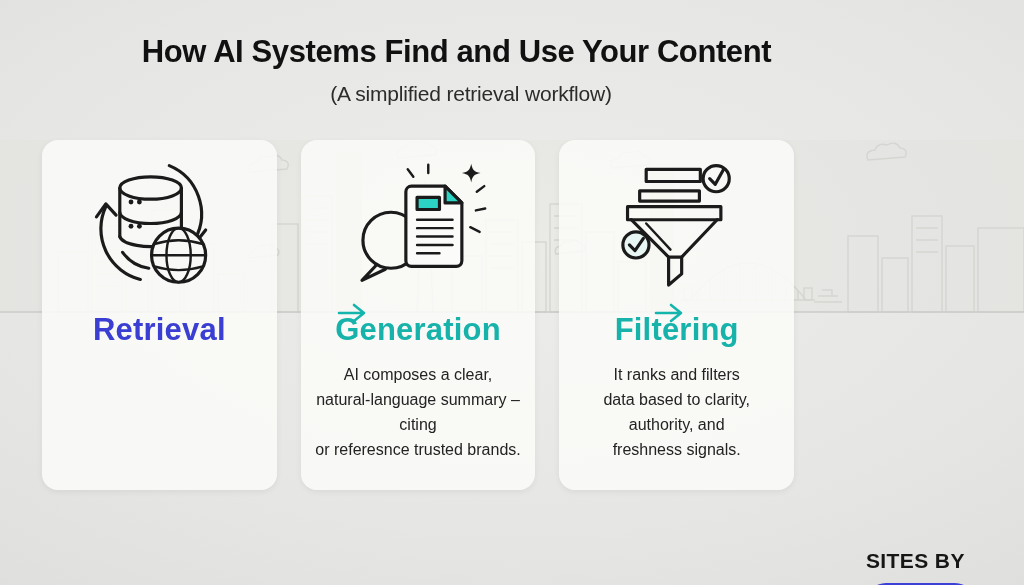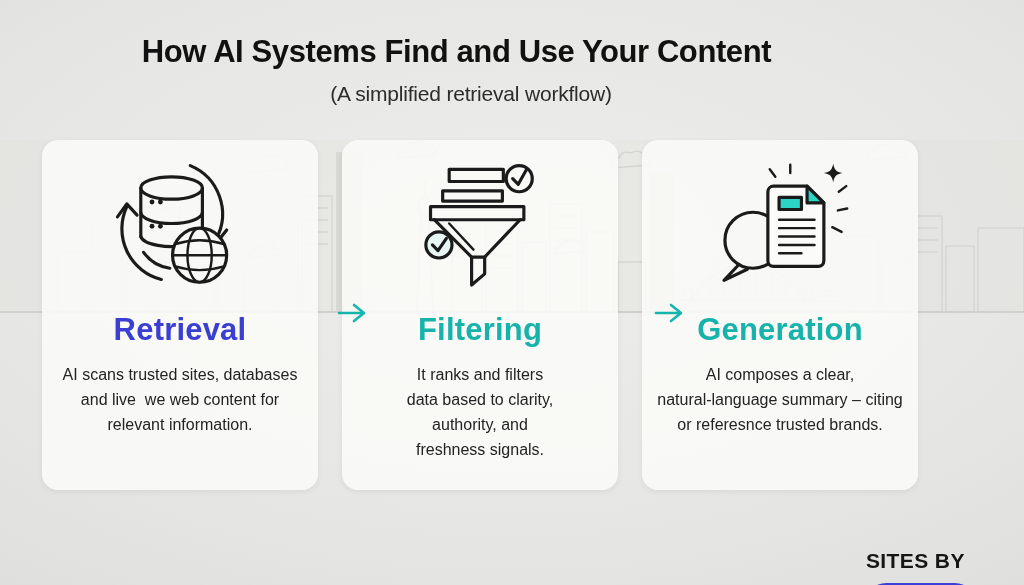--- a/index.html
+++ b/index.html
@@ -8,21 +8,21 @@
     background:radial-gradient(130% 120% at 50% 42%, #ededeb 0%, #e6e6e4 40%, #dcdcda 72%, #cfcfcd 100%);}
   
   .header{position:absolute;top:34px;left:0;width:913px;text-align:center;z-index:3;}
   .title{font-size:31px;font-weight:bold;letter-spacing:-0.4px;color:#111111;}
   .subtitle{margin-top:12px;font-size:21px;font-weight:400;letter-spacing:-0.2px;color:#2c2c2c;padding-left:29px;}
   
   .skyline{position:absolute;top:140px;left:0;width:1024px;height:175px;z-index:0;}
   .sk{stroke:#d5d5d2;stroke-width:1.4;fill:none;}
   .sk-fill{fill:#d8d8d5;stroke:none;}
   
-  .cards{position:absolute;top:140px;left:42px;width:876px;height:350px;display:flex;gap:24px;z-index:1;}
+  .cards{position:absolute;top:140px;left:42px;width:752px;height:350px;display:flex;gap:24px;z-index:1;}
   .card{flex:1;background:rgba(250,250,248,0.88);border-radius:16px;
     box-shadow:0 2px 6px rgba(0,0,0,0.06);text-align:center;}
   .icon-wrap{height:140px;margin-top:20px;display:flex;align-items:center;justify-content:center;}
   .card-heading{margin-top:12px;font-size:31px;font-weight:bold;letter-spacing:0.2px;}
   .card-body{margin-top:14px;font-size:16px;line-height:25px;color:#232323;white-space:pre-wrap;}
   
   .ink{stroke:#1b1b1b;stroke-width:3.4;fill:none;stroke-linecap:round;stroke-linejoin:round;}
   .ink-thin{stroke:#1b1b1b;stroke-width:2.6;fill:none;stroke-linecap:round;}
   .ink-fill{fill:#1b1b1b;stroke:none;}
   .paper{fill:#fbfbfa;}
@@ -126,23 +126,42 @@
           <circle class="ink-fill" cx="54" cy="45" r="2.6"></circle>
           <circle class="ink-fill" cx="45" cy="71" r="2.6"></circle>
           <circle class="ink-fill" cx="54" cy="71" r="2.6"></circle>
 
           <circle class="ink cardbg" cx="96" cy="102" r="29" style="fill:#f8f8f6"></circle>
           <ellipse class="ink-thin" cx="96" cy="102" rx="13" ry="29"></ellipse>
           <path class="ink-thin" d="M70,90 Q96,82 122,90 M67,102 H125 M70,114 Q96,122 122,114"></path>
         </svg>
       </div>
       <div class="card-heading" style="color: rgb(58, 62, 210);">Retrieval</div>
-      <div class="card-body">AI scans trusted sites, databases
-and live  we web content for
-relevant information.</div>
+    </div>
+
+    <div class="card">
+      <div class="icon-wrap">
+        <svg width="148" height="140" viewBox="0 0 150 150" aria-hidden="true">
+
+          <circle class="ink" cx="46" cy="86" r="30"></circle>
+          <path class="ink" d="M31,112 L15,129 L40,117" fill="#f8f8f6"></path>
+
+          <path class="ink paper" d="M68,28 h36 l18,18 v62 a6,6 0 0 1 -6,6 h-48 a6,6 0 0 1 -6,-6 v-74 a6,6 0 0 1 6,-6 z"></path>
+          <path class="ink teal-fill" d="M104,28 L122,46 H104 Z" style="fill:#2bd4c4"></path>
+          <rect class="ink teal-fill" x="74" y="40" width="24" height="13" style="fill:#2bd4c4"></rect>
+          <path class="ink-thin" d="M74,64 H112 M74,73 H112 M74,82 H112 M74,91 H112 M74,100 H98"></path>
+
+          <path class="ink-fill" d="M132,4 C133.5,11 135,12.5 142,14 C135,15.5 133.5,17 132,24 C130.5,17 129,15.5 122,14 C129,12.5 130.5,11 132,4 Z"></path>
+          <path class="ink-thin" d="M86,14 V5 M70,18 L64,10 M138,34 L146,28 M137,54 L147,52 M131,72 L141,77"></path>
+        </svg>
+      </div>
+      <div class="card-heading" style="color: rgb(23, 179, 171);">Generation</div>
+      <div class="card-body">AI composes a clear,
+natural-language summary – citing
+or referesnce trusted brands.</div>
     </div>
 
     <div class="card">
       <div class="icon-wrap">
         <svg width="148" height="140" viewBox="0 0 150 150" aria-hidden="true">
           <rect class="ink" x="42" y="10" width="58" height="13"></rect>
           <circle class="ink" cx="117" cy="20" r="14"></circle>
           <path class="ink" d="M110,20 L116,26 L125,10"></path>
           <rect class="ink" x="35" y="33" width="64" height="11"></rect>
           <rect class="ink" x="22" y="50" width="100" height="14"></rect>
@@ -152,42 +171,20 @@
           <circle class="ink teal-soft" cx="31" cy="91" r="14" style="fill:#e8f7f4"></circle>
           <path class="ink" d="M24,91 L30,97 L39,84"></path>
         </svg>
       </div>
       <div class="card-heading" style="color: rgb(23, 179, 171);">Filtering</div>
       <div class="card-body">It ranks and filters
 data based to clarity,
 authority, and
 freshness signals.</div>
     </div>
-
-    <div class="card">
-      <div class="icon-wrap">
-        <svg width="148" height="140" viewBox="0 0 150 150" aria-hidden="true">
-
-          <circle class="ink" cx="46" cy="86" r="30"></circle>
-          <path class="ink" d="M31,112 L15,129 L40,117" fill="#f8f8f6"></path>
-
-          <path class="ink paper" d="M68,28 h36 l18,18 v62 a6,6 0 0 1 -6,6 h-48 a6,6 0 0 1 -6,-6 v-74 a6,6 0 0 1 6,-6 z"></path>
-          <path class="ink teal-fill" d="M104,28 L122,46 H104 Z" style="fill:#2bd4c4"></path>
-          <rect class="ink teal-fill" x="74" y="40" width="24" height="13" style="fill:#2bd4c4"></rect>
-          <path class="ink-thin" d="M74,64 H112 M74,73 H112 M74,82 H112 M74,91 H112 M74,100 H98"></path>
-
-          <path class="ink-fill" d="M132,4 C133.5,11 135,12.5 142,14 C135,15.5 133.5,17 132,24 C130.5,17 129,15.5 122,14 C129,12.5 130.5,11 132,4 Z"></path>
-          <path class="ink-thin" d="M86,14 V5 M70,18 L64,10 M138,34 L146,28 M137,54 L147,52 M131,72 L141,77"></path>
-        </svg>
-      </div>
-      <div class="card-heading" style="color: rgb(23, 179, 171);">Generation</div>
-      <div class="card-body">AI composes a clear,
-natural-language summary – citing
-or referesnce trusted brands.</div>
-    </div>
   </div>
 
   <svg class="flow-arrow" style="left:337px;top:302px;" width="30" height="22" viewBox="0 0 30 22" aria-hidden="true">
     <path d="M2,11 H26 M17,3 L27,11 L17,19" fill="none" stroke-width="2.6" stroke-linecap="round" stroke-linejoin="round" stroke="#14b5ad"></path>
   </svg>
   <svg class="flow-arrow" style="left:654px;top:302px;" width="30" height="22" viewBox="0 0 30 22" aria-hidden="true">
     <path d="M2,11 H26 M17,3 L27,11 L17,19" fill="none" stroke-width="2.6" stroke-linecap="round" stroke-linejoin="round" stroke="#14b5ad"></path>
   </svg>
 
   <div class="footer">

